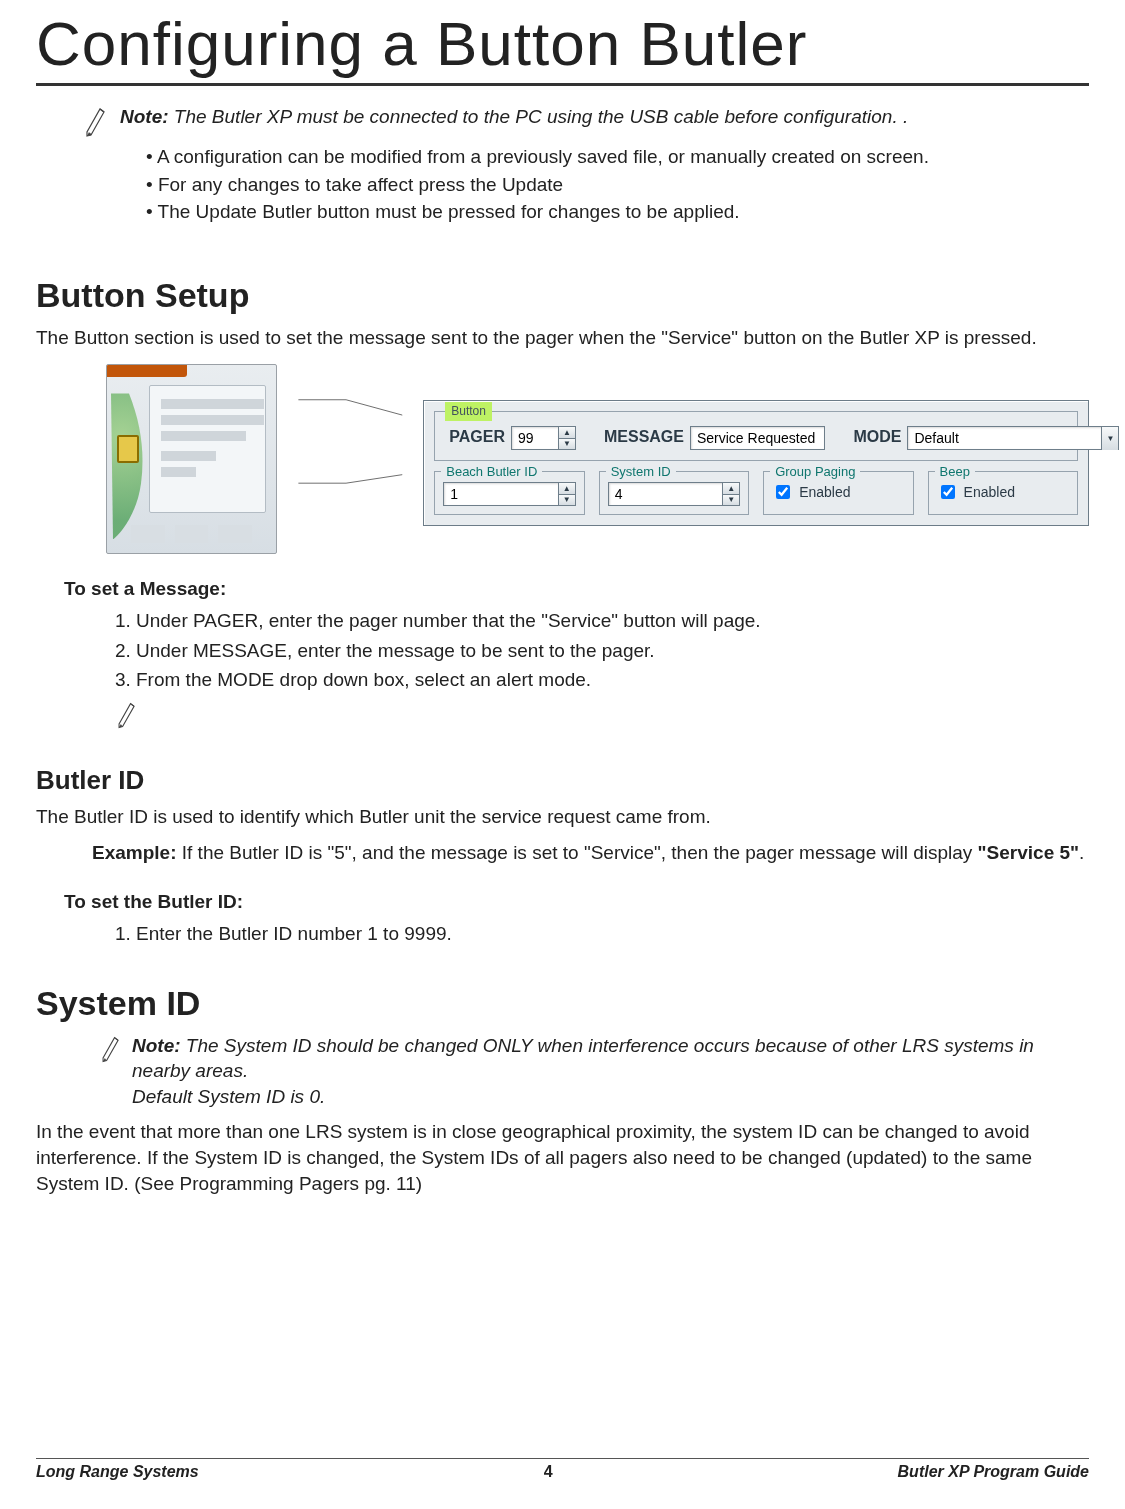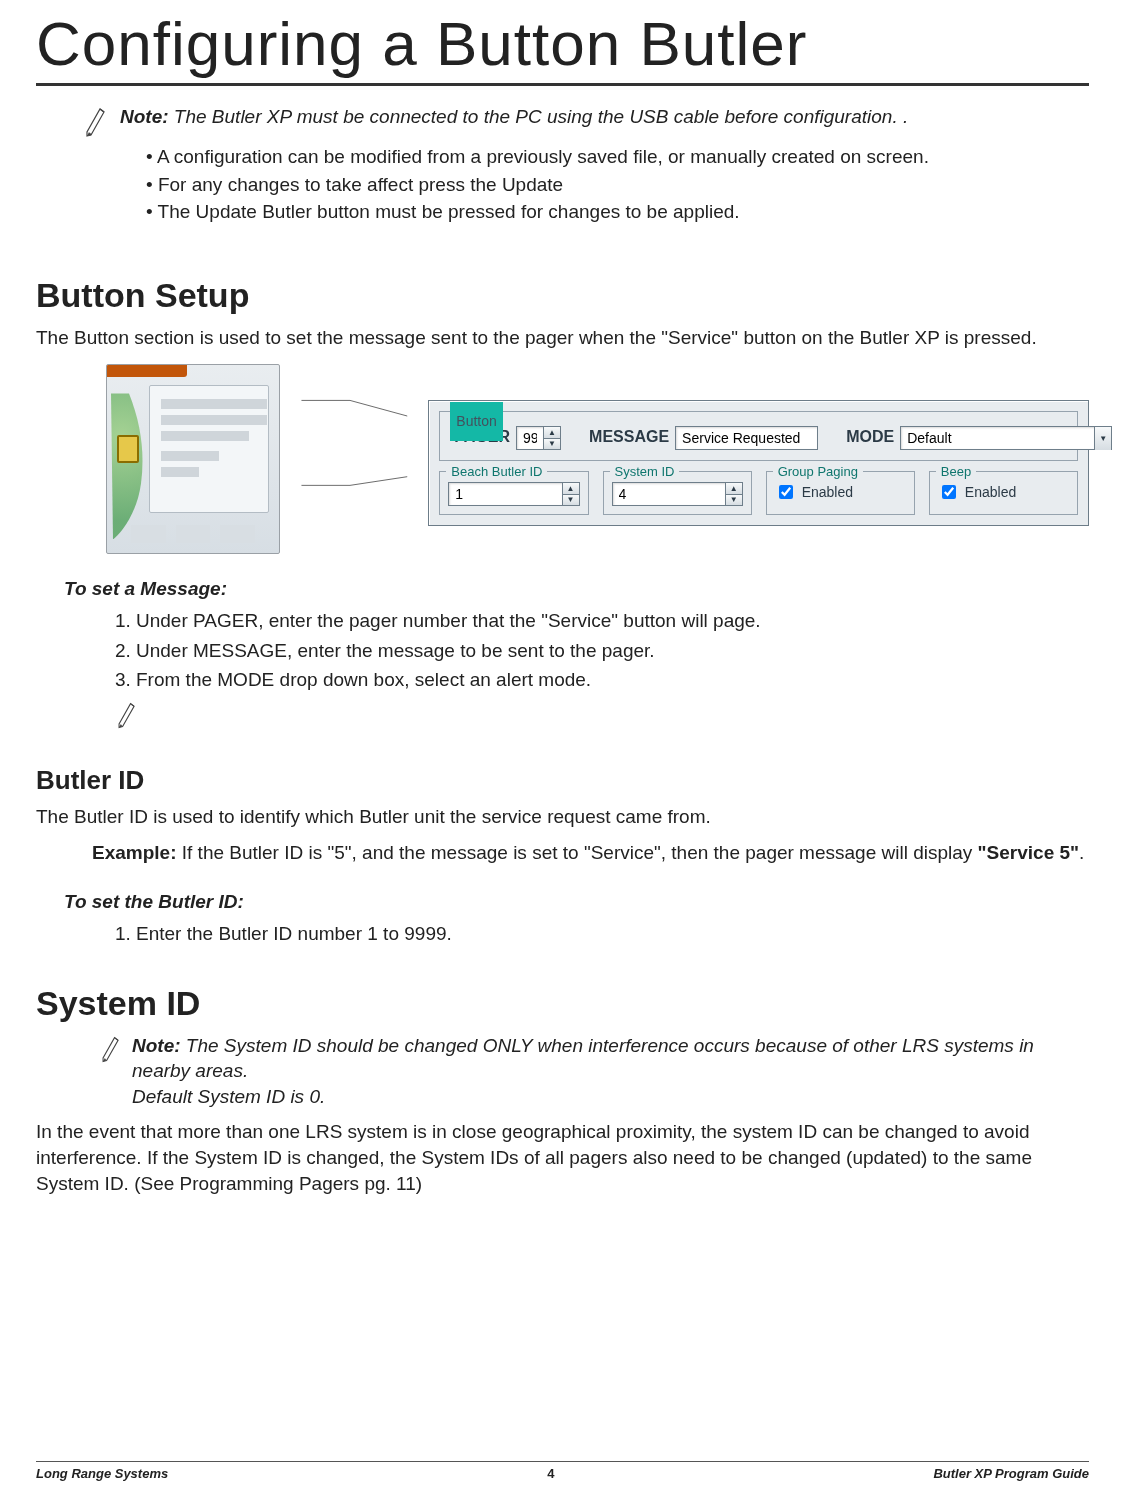--- a/index.html
+++ b/index.html
@@ -154,22 +154,22 @@
   }
   .winfieldset {
     border: 1px solid #96a3ae;
     margin: 10px;
     padding: 14px 14px 10px 14px;
     position: relative;
     background: #e8ecef;
   }
   .winfieldset .legend {
     position: absolute; top: -10px; left: 10px;
-    background: #14b8a6; padding: 10px 6px;
-    color: #43525e; font-size: 14px;
+    background: #bef264; padding: 1px 6px;
+    color: #43525e; font-size: 12px;
     font-family: Tahoma, Arial, sans-serif;
   }
   .winrow { display:flex; align-items: center; gap: 28px; }
   .winlabel-strong { font-weight: 700; color: #2b3a46; font-size: 16px; font-family: Tahoma, Arial, sans-serif;}
   .spinner-wrap { display:flex; align-items:center; }
   input.wininput, select.winselect {
     font-family: Tahoma, Arial, sans-serif;
     font-size: 14px;
     background: #fff;
     border: 1px solid #6e7e8a;
@@ -200,21 +200,21 @@
     padding:0 5px; color:#0f766e; font-size: 13px;
     font-family: Tahoma, Arial, sans-serif;
   }
   .checkbox-row { display:flex; align-items:center; gap:6px; font-family: Tahoma, Arial, sans-serif; font-size: 14px; color:#2b3a46; }
   .checkbox-row input[type=checkbox]{ width:14px; height:14px; }
 
   
   .step-heading {
     font-family: "Arial Narrow", Arial, sans-serif;
     font-stretch: condensed;
-    font-weight: 700; font-size: 19px; margin: 14px 0 6px 28px; font-style: italic;
+    font-weight: 700; font-size: 19px; margin: 14px 0 6px 28px;
   }
   ol.steps {
     margin: 4px 0 6px 72px;
     padding-left: 28px;
   }
   ol.steps li { margin: 4px 0; }
 
   .inner-note-row {
     display:flex; gap: 10px; align-items:flex-start; margin: 4px 0 0 80px;
   }
@@ -235,21 +235,21 @@
     right: var(--margin-x);
     bottom: 28px;
     border-top: 1px solid #555;
     padding-top: 4px;
     display: flex;
     justify-content: space-between;
     font-family: "Arial Narrow", Arial, sans-serif;
     font-stretch: condensed;
     font-weight: 700;
     font-style: italic;
-    font-size: 13px;
+    font-size: 16px;
   }
   .footer .center { font-style: normal; font-weight: 700; }
 </style>
 </head>
 <body>
 <div class="page">
 
   <div class="title-band">
     <h1 class="doc-title">Configuring a Button Butler</h1>
     <hr>
@@ -306,21 +306,21 @@
         </svg>
       </div>
 
       <div class="winpanel">
         <div class="winfieldset">
           <span class="legend">Button</span>
           <div class="winrow">
             <div class="wincol">
               <span class="winlabel-strong">PAGER</span>
               <div class="spinner-wrap">
-                <input class="wininput" style="width: 28px;" value="99">
+                <input class="wininput" style="width: 48px;" value="99">
                 <span class="spinbtns">
                   <button>▲</button>
                   <button>▼</button>
                 </span>
               </div>
             </div>
             <div class="wincol grow">
               <span class="winlabel-strong">MESSAGE</span>
               <input class="wininput" style="width: 100%;" value="Service Requested">
             </div>

